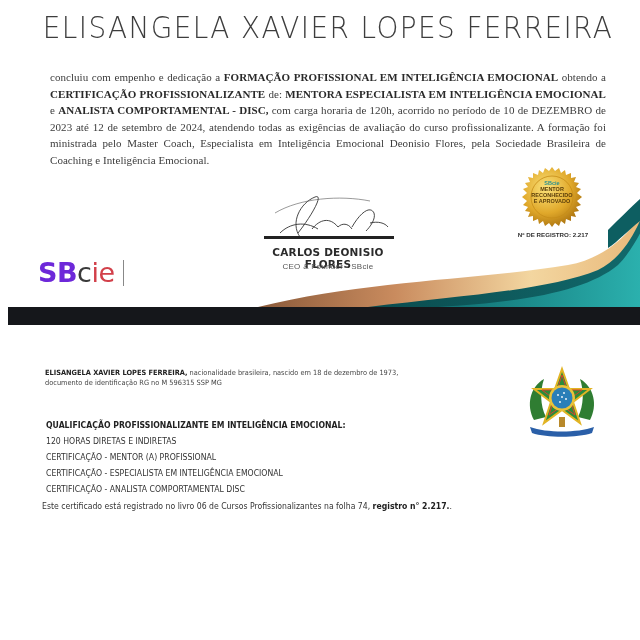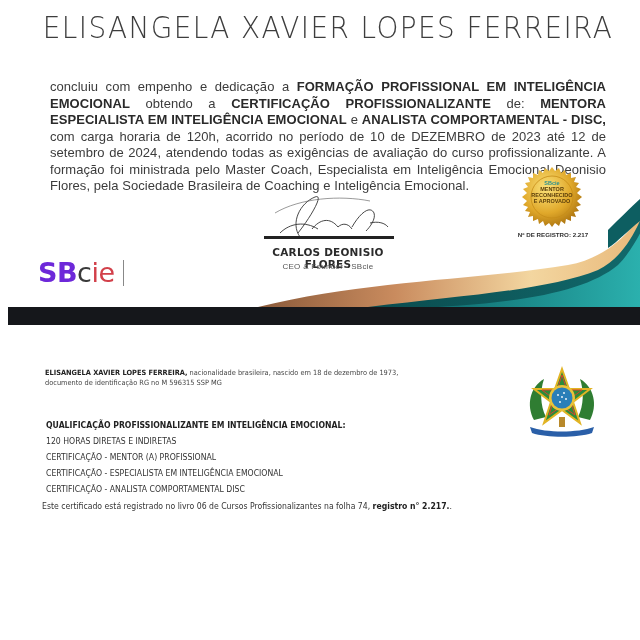--- a/index.html
+++ b/index.html
@@ -3,22 +3,22 @@
   <meta charset="utf-8">
   <style>
     * { box-sizing: border-box; margin: 0; padding: 0; }
     html, body { width: 640px; height: 640px; background: #ffffff; overflow: hidden; }
     body { position: relative; font-family: "Liberation Sans", sans-serif; color: #3a3a3a; }
 
     .cert-top { position: absolute; left: 0; top: 0; width: 640px; height: 325px; background: #ffffff; overflow: hidden; margin-left: 8px; }
     .title { position: absolute; left: 0; top: 10px; width: 640px; text-align: center;
       font-family: "DejaVu Sans", sans-serif; font-weight: 300; font-size: 30px; letter-spacing: 1.5px;
       color: #3d3d3d; transform: scaleX(0.93); }
-    .body-text { position: absolute; left: 42px; top: 79px; width: 556px; font-size: 13px; line-height: 16.5px;
-      text-align: justify; color: #3b3b3b; font-family: Liberation Sans, sans-serif; letter-spacing: 0.05px; }
+    .body-text { position: absolute; left: 42px; top: 69px; width: 556px; font-size: 11px; line-height: 16.5px;
+      text-align: justify; color: #3b3b3b; font-family: Liberation Serif, serif; letter-spacing: 0.05px; }
     .body-text b { font-weight: bold; color: #2a2a2a; }
 
     .waves { position: absolute; left: 0; top: 170px; width: 640px; height: 155px; }
     .black-bar { position: absolute; left: 0; top: 307px; width: 640px; height: 18px; background: #15171b; }
 
     .logo { position: absolute; left: 30px; top: 257px; display: flex; align-items: center; }
     .logo-mark { font-family: "DejaVu Sans", sans-serif; font-size: 27px; font-weight: bold; letter-spacing: -0.5px; }
     .logo-sb { color: #6d28d9; }
     .logo-c { color: #3a3a3a; font-weight: normal; }
     .logo-i { color: #d2404a; font-weight: normal; }

